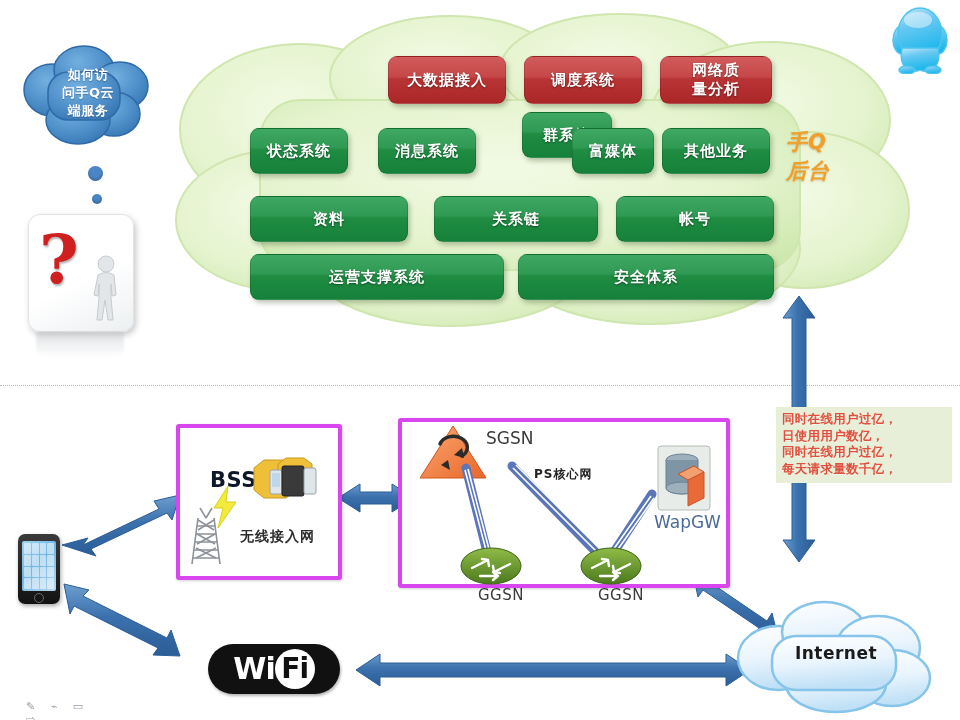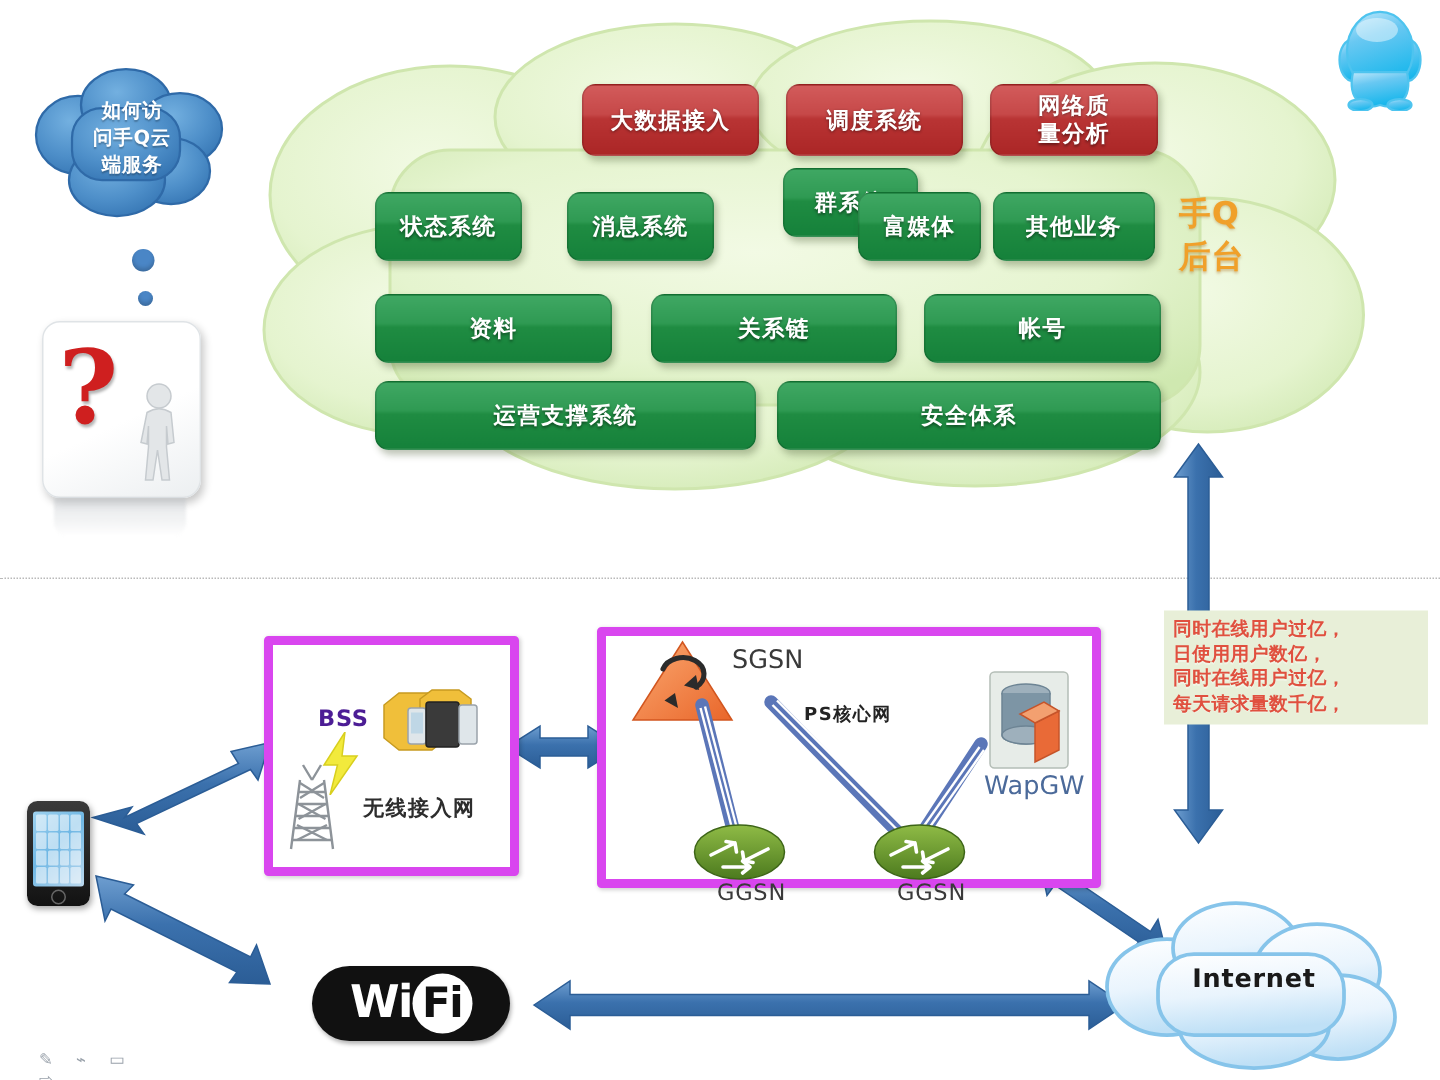--- a/index.html
+++ b/index.html
@@ -71,49 +71,49 @@
   }
   .node.green{
     background:linear-gradient(to bottom,#3fa863 0%,#2f9a53 42%,#1f8c42 48%,#15813a 100%);
   }
   .node .lbl{display:block;padding:0 6px;}
 
   
   .backend-label{
     position:absolute;left:786px;top:128px;width:70px;
     color:#f0a02a;font-size:21px;font-weight:bold;line-height:29px;
-    text-shadow:0 1px 2px rgba(160,90,0,.4);letter-spacing:1px;
+    text-shadow:0 1px 2px rgba(160,90,0,.4);letter-spacing:1px;font-style:italic;
   }
 
   
   .penguin{position:absolute;left:888px;top:4px;width:64px;height:70px;}
 
   
   .stats-box{
     position:absolute;left:776px;top:407px;width:176px;height:76px;
     background:#e8efd8;
     padding:4px 6px;box-sizing:border-box;
     color:#e0503f;font-size:12.5px;line-height:16.5px;font-weight:bold;
     text-shadow:0 1px 0 rgba(255,255,255,.4);
     letter-spacing:.3px;
   }
   .stats-box .line{display:block;white-space:nowrap;}
 
   
   .panel{
     position:absolute;background:#ffffff;
-    border:6px solid #d946ef;border-radius:3px;
+    border:4px solid #d946ef;border-radius:3px;
     box-shadow:1px 1px 3px rgba(0,0,0,.18);
   }
   .bss-panel{left:176px;top:424px;width:158px;height:148px;}
   .ps-panel{left:398px;top:418px;width:324px;height:162px;}
 
   .bss-text{
-    position:absolute;left:30px;top:40px;font-size:15px;font-weight:bold;
-    color:#4c1d95;letter-spacing:.5px;
+    position:absolute;left:30px;top:40px;font-size:21px;font-weight:bold;
+    color:#0f172a;letter-spacing:.5px;
     font-family:"DejaVu Sans","Liberation Sans",sans-serif;
   }
   .wireless-text{
     position:absolute;left:60px;top:100px;font-size:14px;font-weight:bold;
     color:#2d2d2d;letter-spacing:1px;
   }
   .ps-core-text{
     position:absolute;left:132px;top:44px;font-size:12px;font-weight:bold;
     color:#232323;letter-spacing:1px;
   }

